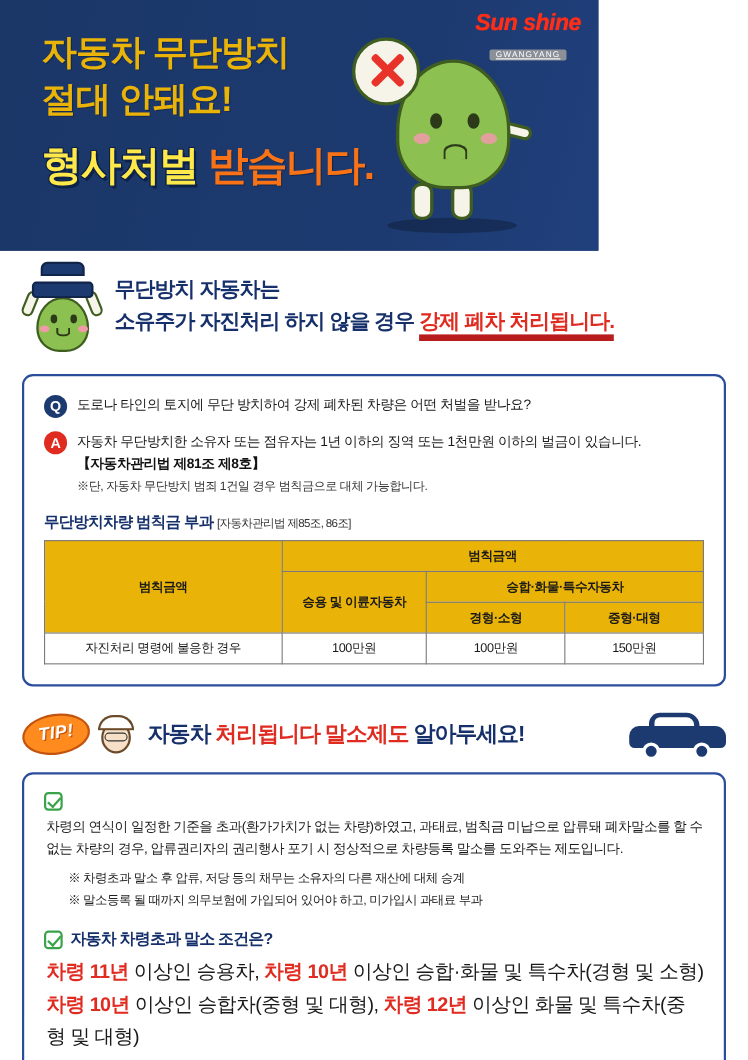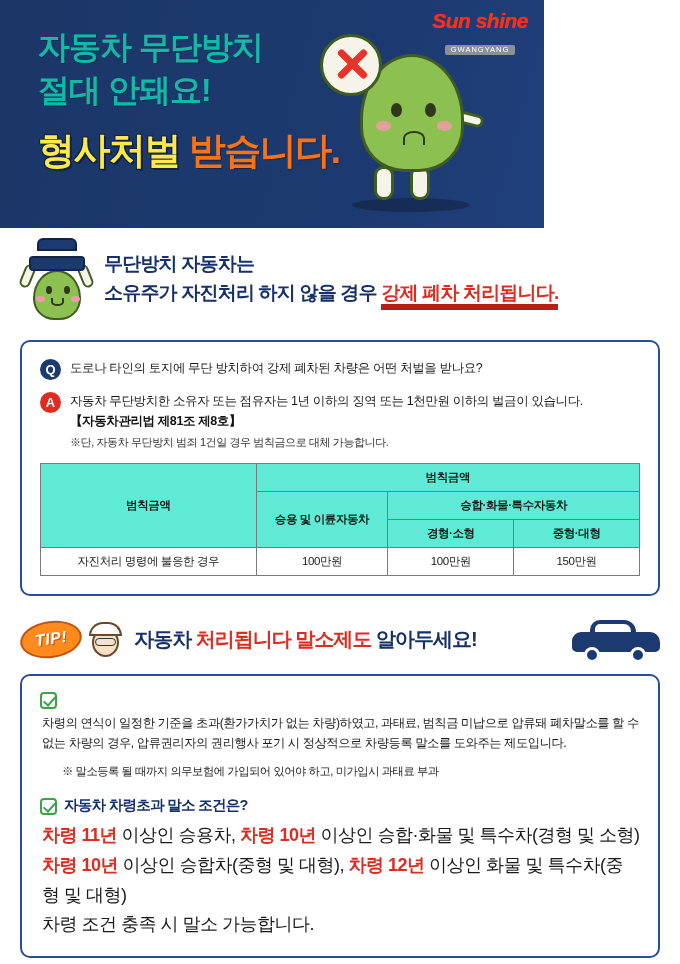--- a/index.html
+++ b/index.html
@@ -34,27 +34,27 @@
   }
   .logo-sun {
     font-size: 21px; font-weight: bold; font-style: italic;
     color: #ff2e17;
     letter-spacing: -0.5px;
     text-shadow: 0 0 1px #ff2e17;
   }
   .logo-sub {
     font-size: 7.5px; color: #ffffff; letter-spacing: 1px;
     background: #8a8f98; padding: 1px 6px; border-radius: 2px;
-    display: inline-block; margin-top: 14px;
+    display: inline-block; margin-top: 14px; text-decoration: underline;
   }
   .title-block {
     position: absolute; left: 38px; top: 26px;
   }
   .t-line1, .t-line2 {
-    font-size: 32px; font-weight: bold; color: #14b8a6;
+    font-size: 32px; font-weight: bold; color: #eab308;
     letter-spacing: -1px; line-height: 1.35;
     text-shadow: 1px 1px 0 rgba(0,0,0,.25);
   }
   .t-line3 {
     margin-top: 16px;
     font-size: 37px; font-weight: bold;
     letter-spacing: -1.5px;
     line-height: 1.25;
   }
   .t-hl {
@@ -234,21 +234,21 @@
   table.fine {
     width: 100%; border-collapse: collapse;
     font-size: 11.5px; color: #1a1a1a;
   }
   table.fine th, table.fine td {
     border: 1px solid #7a7a7a;
     text-align: center;
     padding: 6px 2px;
     letter-spacing: -0.4px;
   }
-  table.fine th { font-weight: bold; background: #5eead4; }
+  table.fine th { font-weight: bold; background: #eab308; }
 
   
   .tip-head {
     display: flex; align-items: center; gap: 8px;
     margin: 22px 0 12px 0;
   }
   .tip-bubble {
     position: relative;
     flex: 0 0 auto;
     background: #ff8a1e;
@@ -418,20 +418,24 @@
 
       <div class="qa-row">
         <div class="badge a">A</div>
         <div class="qa-text">
           <span>자동차 무단방치한 소유자 또는 점유자는 1년 이하의 징역 또는 1천만원 이하의 벌금이 있습니다.</span>
           <span class="law">【자동차관리법 제81조 제8호】</span>
           <span class="qa-note">※단, 자동차 무단방치 범죄 1건일 경우 범칙금으로 대체 가능합니다.</span>
         </div>
       </div>
 
+      <div class="fine-title">
+        <span>무단방치차량 범칙금 부과</span>
+        <span class="small">[자동차관리법 제85조, 86조]</span>
+      </div>
 
       <table class="fine">
         <thead>
           <tr>
             <th rowspan="3" style="width:36%">범칙금액</th>
             <th colspan="3">범칙금액</th>
           </tr>
           <tr>
             <th rowspan="2" style="width:22%">승용 및 이륜자동차</th>
             <th colspan="2">승합·화물·특수자동차</th>
@@ -471,20 +475,21 @@
       </div>
     </div>
 
     <div class="tip-panel">
 
       <div class="chk-row">
         <div class="chk"></div>
       </div>
       <div class="para">차령의 연식이 일정한 기준을 초과(환가가치가 없는 차량)하였고, 과태료, 범칙금 미납으로 압류돼 폐차말소를 할 수 없는 차량의 경우, 압류권리자의 권리행사 포기 시 정상적으로 차량등록 말소를 도와주는 제도입니다.</div>
       <div class="note-list">
+        <div class="note">※ 차령초과 말소 후 압류, 저당 등의 채무는 소유자의 다른 재산에 대체 승계</div>
         <div class="note">※ 말소등록 될 때까지 의무보험에 가입되어 있어야 하고, 미가입시 과태료 부과</div>
       </div>
 
       <div class="cond-block">
         <div class="chk-row">
           <div class="chk"></div>
           <div class="sub-head">자동차 차령초과 말소 조건은?</div>
         </div>
         <div class="cond-line" style="margin-top:6px"><span class="red">차령 11년 </span><span>이상인 승용차, </span><span class="red">차령 10년 </span><span>이상인 승합·화물 및 특수차(경형 및 소형)</span></div>
         <div class="cond-line"><span class="red">차령 10년 </span><span>이상인 승합차(중형 및 대형), </span><span class="red">차령 12년 </span><span>이상인 화물 및 특수차(중형 및 대형)</span></div>

